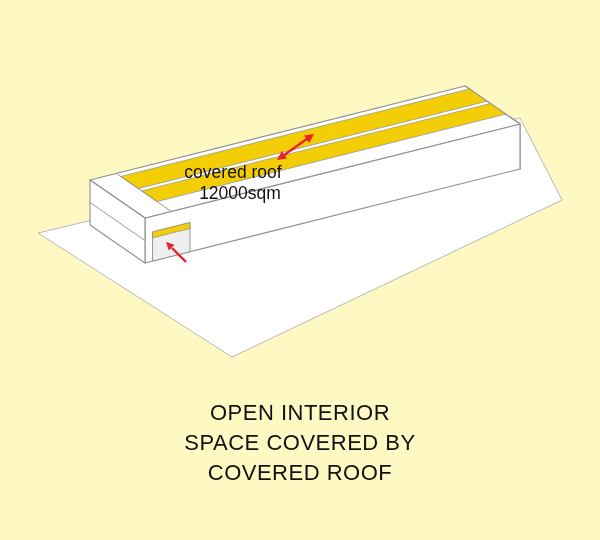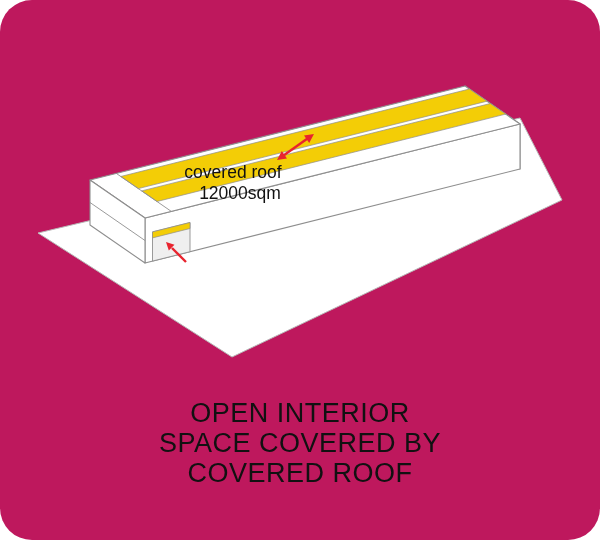--- a/index.html
+++ b/index.html
@@ -5,23 +5,22 @@
   html, body {
     margin: 0;
     padding: 0;
     background: #ffffff;
     font-family: "Liberation Sans", sans-serif;
   }
   .stage {
     position: relative;
     width: 600px;
     height: 540px;
-    background: #be185d;
+    background: #fef9c3;
     overflow: hidden;
-    border-radius: 32px;
   }
   .stage svg {
     position: absolute;
     top: 0;
     left: 0;
   }
   .ground {
     fill: #ffffff;
     stroke: var(--c-ground-gray, #B8B8B8);
     stroke-width: 1;
@@ -65,21 +64,21 @@
     fill: var(--c-text-black, #111111);
     text-anchor: middle;
   }
   .caption {
     position: absolute;
     top: 398px;
     left: 0;
     width: 600px;
     text-align: center;
     font-family: "Liberation Sans", sans-serif;
-    font-size: 27px;
+    font-size: 22px;
     line-height: 30px;
     color: var(--c-text-black, #111111);
     letter-spacing: 0.5px;
   }
 </style>
 </head>
 <body>
 
 <div class="stage">
   <svg viewBox="0 0 600 540" width="600" height="540">

